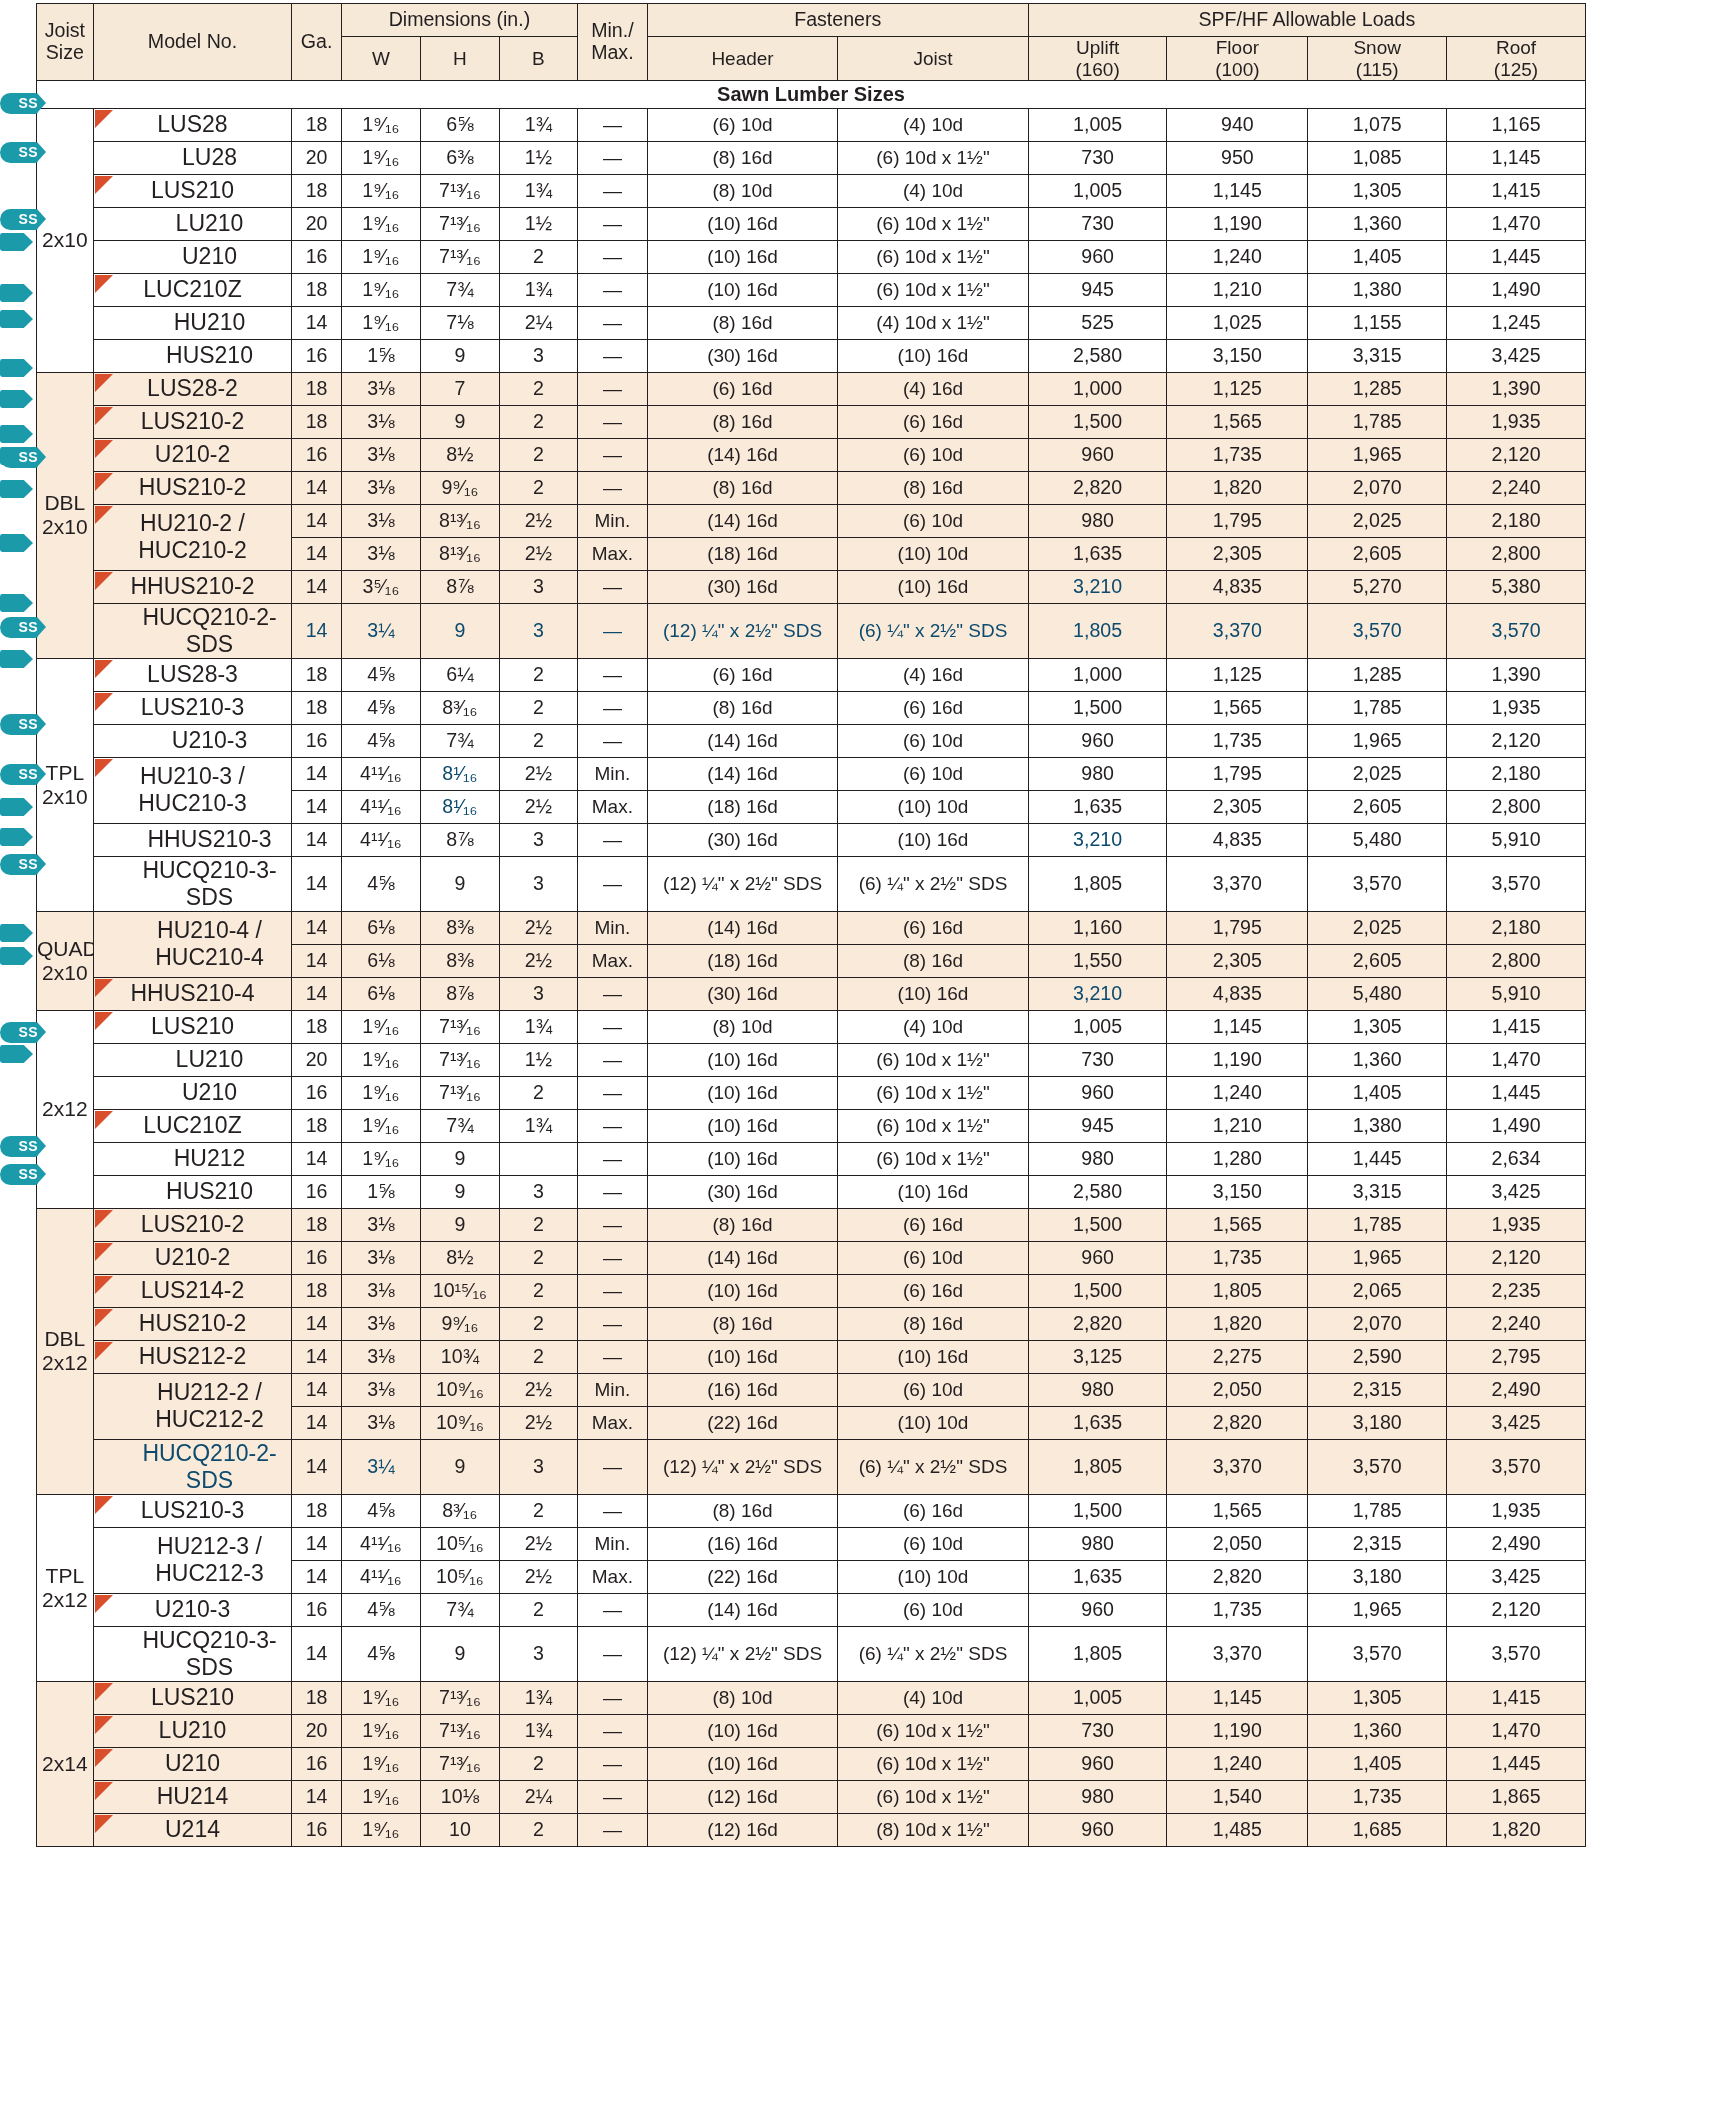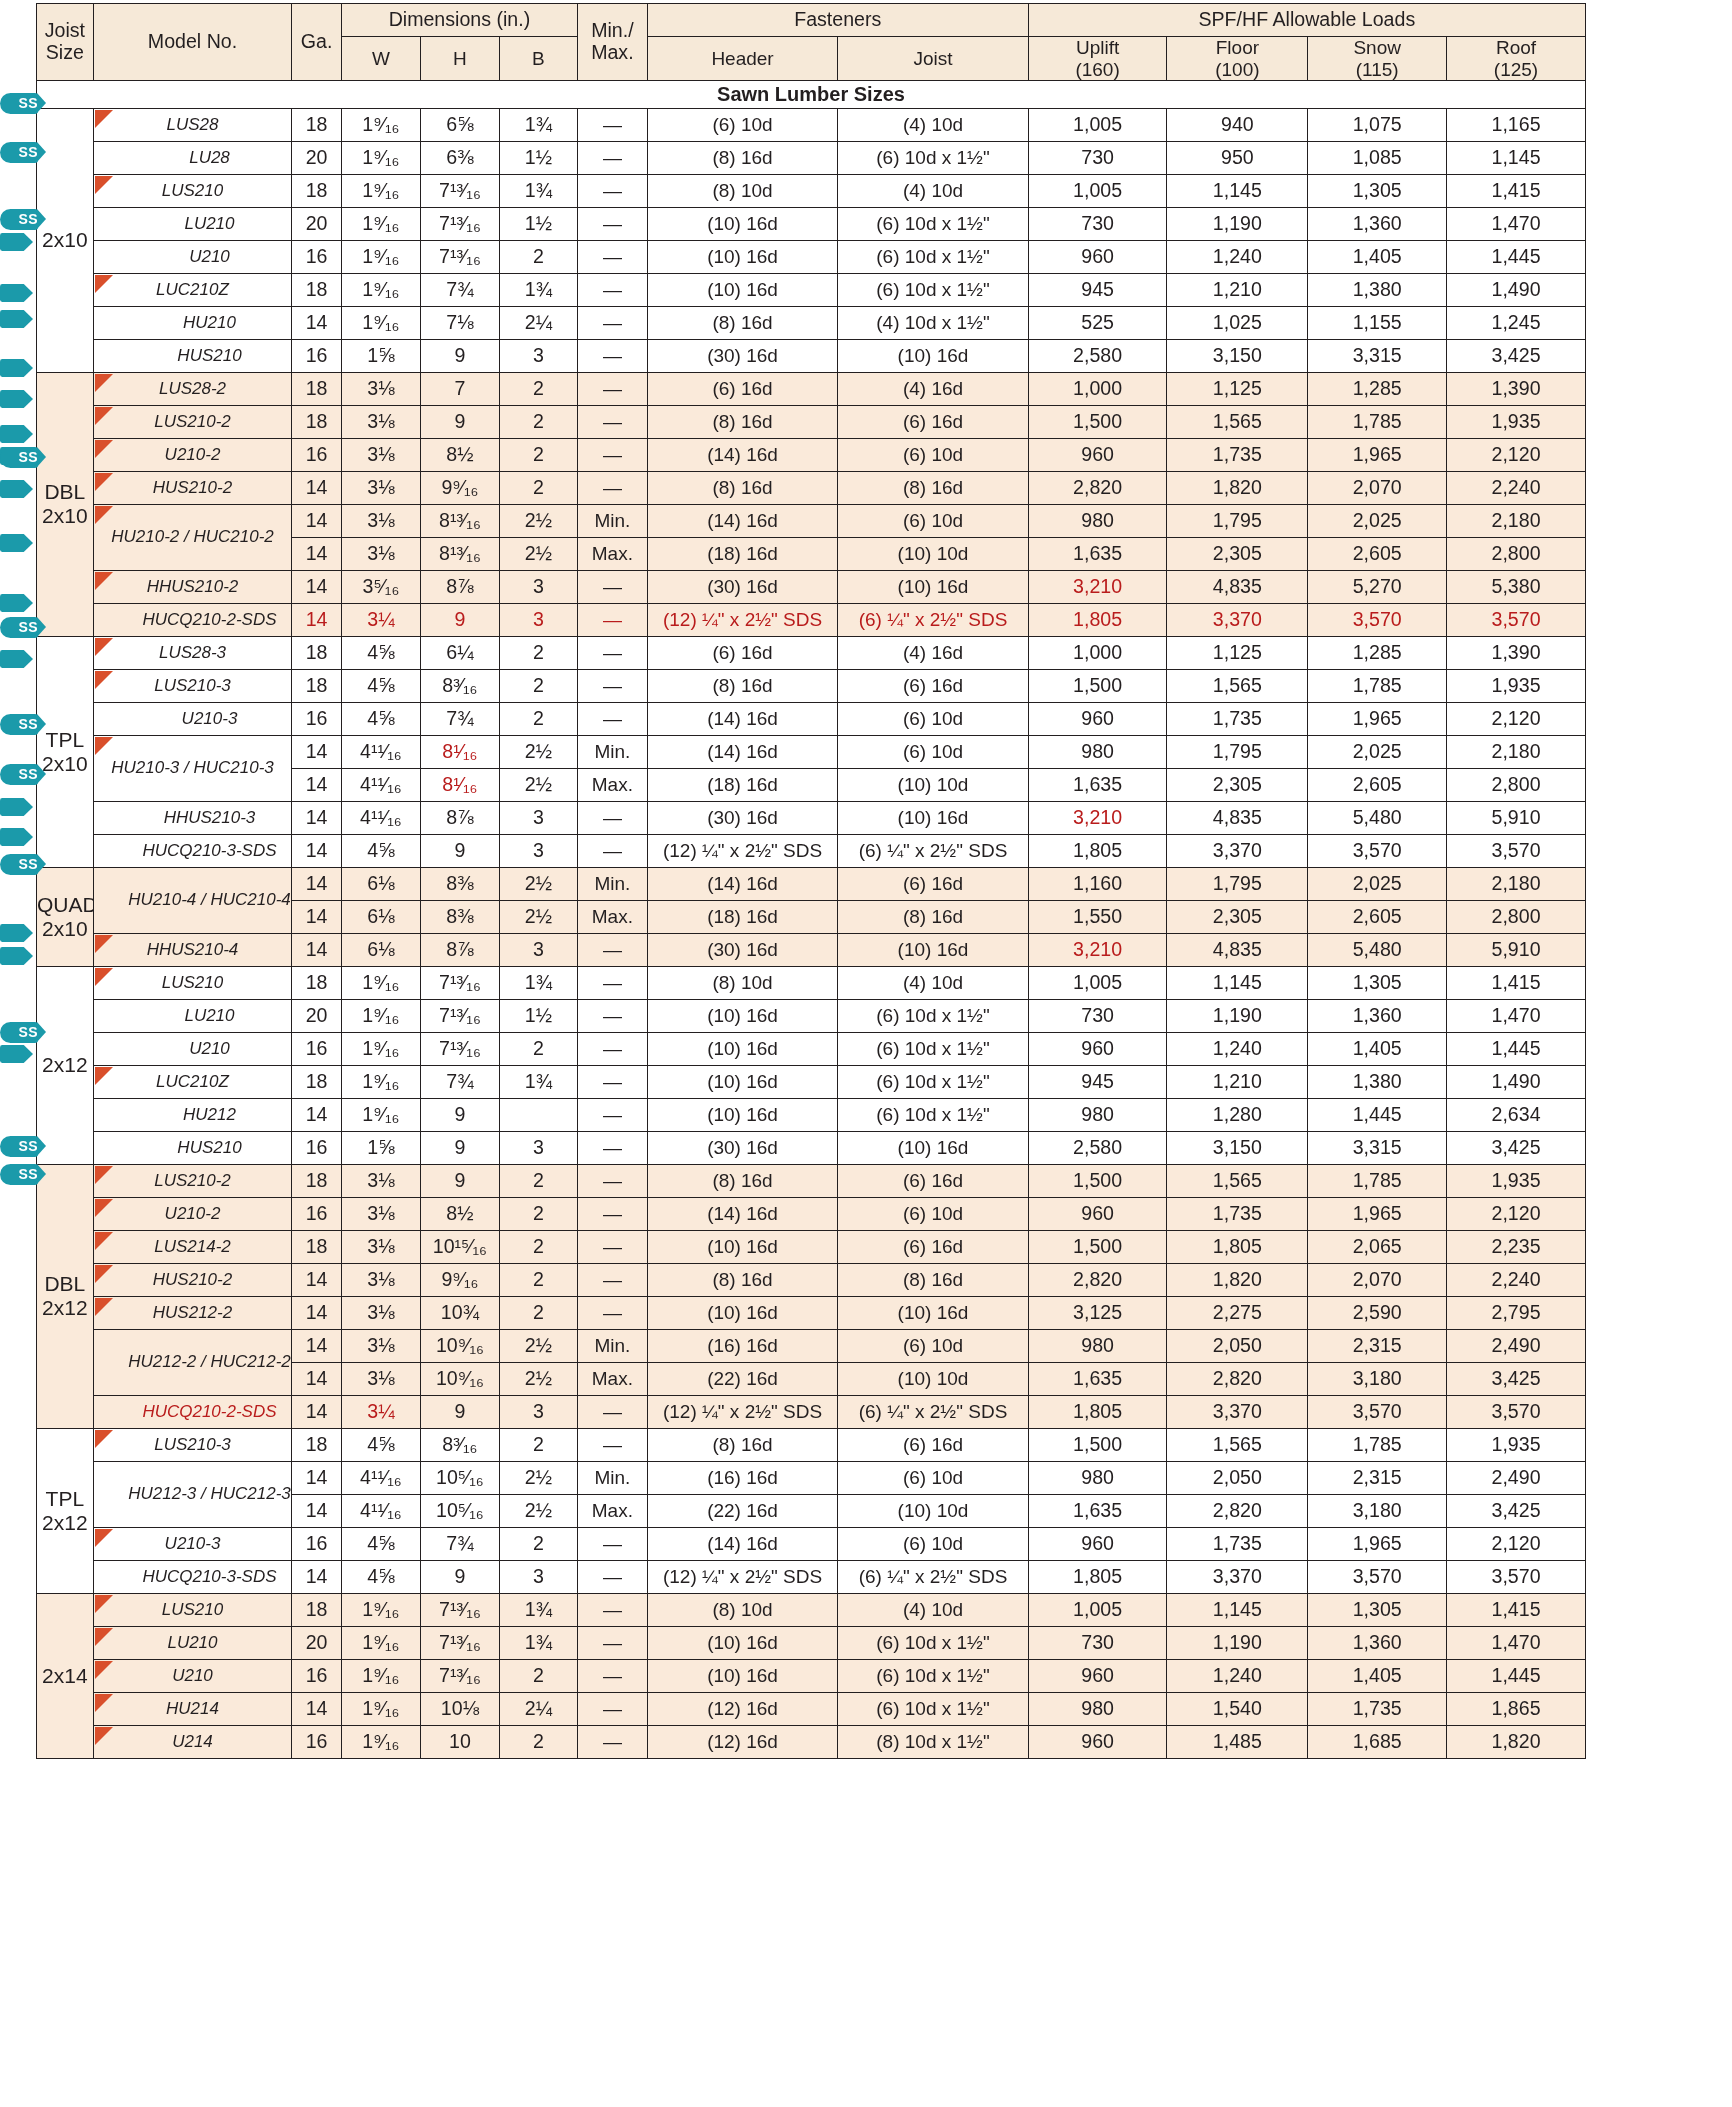--- a/index.html
+++ b/index.html
@@ -43,36 +43,35 @@
     height: 28px;
   }
   td.grp {
     font-size: 21px;
     line-height: 1.15;
   }
   td.model {
     text-align: left;
     padding-left: 46px;
     position: relative;
-    font-size: 17px;
-    font-style: italic;
+    font-size: 23px;
   }
   td.model.nopad { padding-left: 34px; }
   
   td.model.tri::before {
     content: "";
     position: absolute;
     left: 1.6px; top: 1.6px;
     width: 0; height: 0;
     border-left: 18px solid #d94f2b;
     border-bottom: 18px solid transparent;
   }
   .tanrow td { background: #faeada; }
   .whiterow td { background: #ffffff; }
-  .orange { color: #b91c1c; }
+  .orange { color: #0c4a6e; }
   .num { font-size: 19.6px; }
   
   .badges {
     position: absolute;
     left: 0; top: 0;
     width: 46px;
   }
   .badge {
     position: absolute;
     left: 0;

